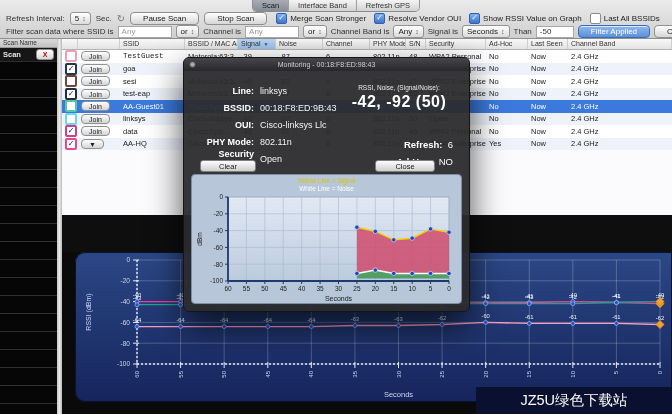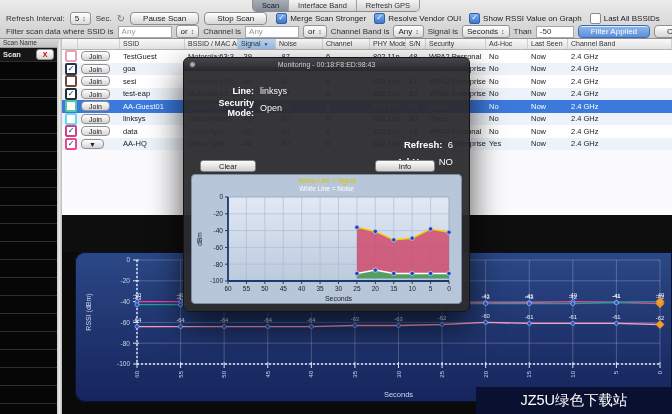--- a/index.html
+++ b/index.html
@@ -194,21 +194,21 @@
         <div class="hcell" style="width: 20px;">S/N</div>
         <div class="hcell" style="width: 60px;">Security</div>
         <div class="hcell" style="width: 42px;">Ad-Hoc</div>
         <div class="hcell" style="width: 40px;">Last Seen</div>
         <div class="hcell" style="width: 104px;">Channel Band</div>
       </div>
     <div id="tbody">
         <div class="trow">
           <div class="tcell" style="width: 16px;"><span class="cbox" style="border-color: rgb(232, 162, 180);"></span></div>
           <div class="tcell" style="width: 42px;"><button class="joinbtn">Join</button></div>
-          <div class="tcell" style="width: 65px;">TestGuest</div>
+          <div class="tcell" style="width: 65px; font-family: Liberation Mono, monospace;">TestGuest</div>
           <div class="tcell" style="width: 53px;">Motorola:63:3...</div>
           <div class="tcell" style="width: 38px;">-39</div>
           <div class="tcell" style="width: 47px;">-87</div>
           <div class="tcell" style="width: 47px;">6</div>
           <div class="tcell" style="width: 36px;">802.11n</div>
           <div class="tcell" style="width: 20px;">48</div>
           <div class="tcell" style="width: 60px;">WPA2 Personal</div>
           <div class="tcell" style="width: 42px;">No</div>
           <div class="tcell" style="width: 40px;">Now</div>
           <div class="tcell" style="width: 104px;">2.4 GHz</div>
@@ -476,32 +476,48 @@
     <div class="mtitle">
       <span class="mclose"></span>
       <span>Monitoring - 00:18:F8:ED:98:43</span>
     </div>
     <div class="mfields" id="mfields">
         <div class="mfield">
           <span class="fl">Line:</span>
           <span class="fv">linksys</span>
         </div>
         <div class="mfield">
+          <span class="fl">BSSID:</span>
+          <span class="fv">00:18:F8:ED:9B:43</span>
+        </div>
+        <div class="mfield">
+          <span class="fl">OUI:</span>
+          <span class="fv">Cisco-linksys Llc</span>
+        </div>
+        <div class="mfield">
+          <span class="fl">PHY Mode:</span>
+          <span class="fv">802.11n</span>
+        </div>
+        <div class="mfield">
           <span class="fl">Security Mode:</span>
           <span class="fv">Open</span>
         </div>
       </div>
+    <div class="mrssi">
+      <div class="rl">RSSI, Noise, (Signal/Noise):</div>
+      <div class="rv">-42, -92 (50)</div>
+    </div>
     <div class="mpair" style="top:81px;">
       <b>Refresh:</b>&nbsp;&nbsp;<span>6</span>
     </div>
     <div class="mpair" style="top:98px;">
       <b>Ad-Hoc:</b>&nbsp;&nbsp;<span>NO</span>
     </div>
     <div class="mbtn" style="left:16px;width:56px;">Clear</div>
-    <div class="mbtn" style="right:34px;width:60px;">Info</div>
+    <div class="mbtn" style="right:34px;width:60px;">Close</div>
     <div class="mchart">
       <div class="mlegend">
         <div class="l1">Yellow Line = Signal</div>
         <div class="l2">White Line = Noise</div>
       </div>
       <svg id="monitor-svg" width="269" height="110">
           <defs>
             <linearGradient id="mg" x1="0" y1="0" x2="0" y2="1">
               <stop offset="0%" stop-color="#e2e9f4"></stop>
               <stop offset="100%" stop-color="#bccadd"></stop>

